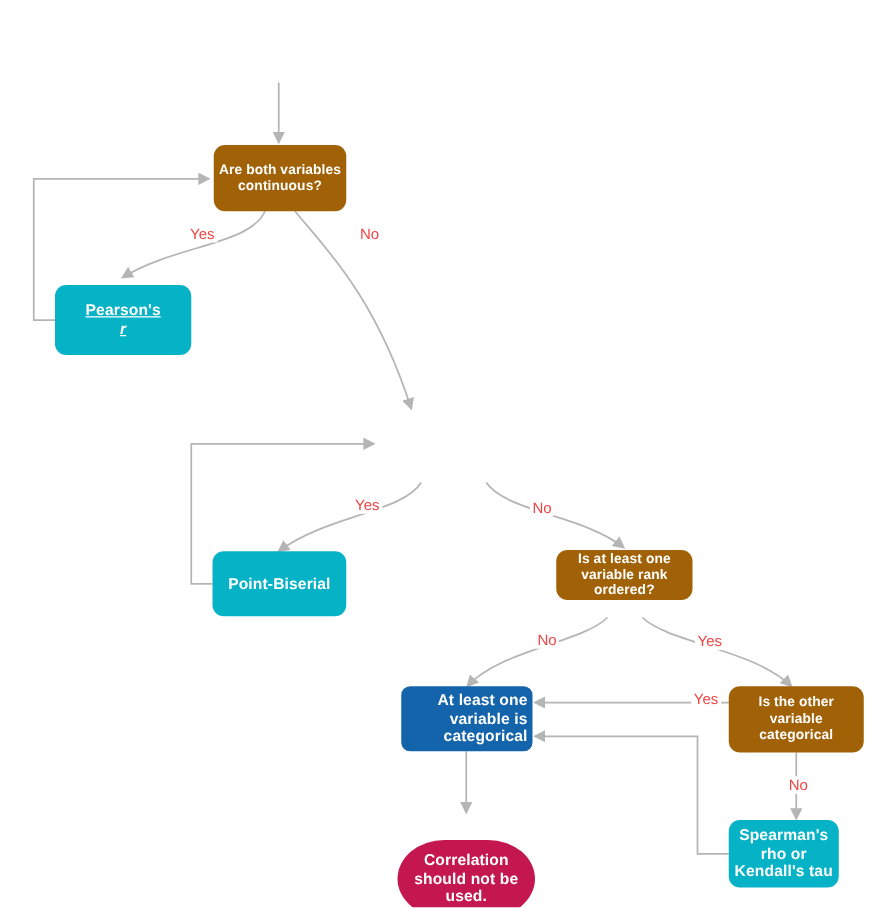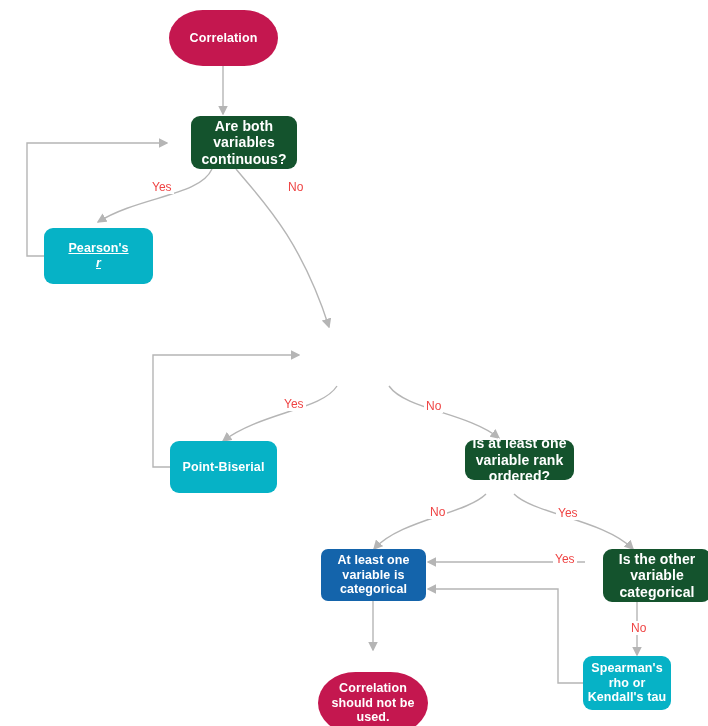--- a/index.html
+++ b/index.html
@@ -43,24 +43,23 @@
   .node span {
     display: block;
     padding: 0 4px;
   }
   .node-terminal {
     background: #c4174f;
     border-radius: 46px / 38px;
     font-size: 12.5px;
   }
   .node-decision {
-    background: #14532d;
+    background: #a16207;
     border-radius: 9px;
-    font-size: 14px;
-    margin-left: 20px;
+    font-size: 11px;
   }
   .node-decision-alt {
     background: #1464ab;
     border-radius: 7px;
     font-size: 12.5px;
   }
   .node-result {
     background: #06b2c6;
     border-radius: 9px;
     font-size: 12.5px;
@@ -113,23 +112,20 @@
       <path d="M 585 562 L 428 562"></path>
       
       <path d="M 583 683 L 558 683 L 558 589 L 428 589"></path>
        Correlation should not be used --&gt;
       <path d="M 373 601 L 373 650"></path>
        Spearman's rho or Kendall's tau --&gt;
       <path d="M 637 602 L 637 655"></path>
     </g>
   </svg>
 
-  <div class="node node-terminal" style="left:169px; top:10px; width:109px; height:56px;">
-    <span>Correlation</span>
-  </div>
 
   <div class="node node-decision" style="left:171px; top:116px; width:106px; height:53px;">
     <span>Are both variables continuous?</span>
   </div>
 
   <div class="node node-result" style="left:44px; top:228px; width:109px; height:56px;text-decoration:underline;">
     <span>
         <span>Pearson's </span>
         <span class="ital">r</span>
       </span>
@@ -137,21 +133,21 @@
 
 
   <div class="node node-result" style="left:170px; top:441px; width:107px; height:52px;">
     <span>Point-Biserial</span>
   </div>
 
   <div class="node node-decision" style="left:445px; top:440px; width:109px; height:40px;">
     <span>Is at least one variable rank ordered?</span>
   </div>
 
-  <div class="node node-decision-alt" style="left:321px; top:549px; width:105px; height:52px;">
+  <div class="node node-decision-alt" style="left:321px; top:549px; width:105px; height:52px;text-align:right;">
     <span>At least one variable is categorical</span>
   </div>
 
   <div class="node node-decision" style="left:583px; top:549px; width:108px; height:53px;">
     <span>Is the other variable categorical</span>
   </div>
 
   <div class="node node-result" style="left:583px; top:656px; width:88px; height:54px;">
     <span>Spearman's  rho or Kendall's tau</span>
   </div>

